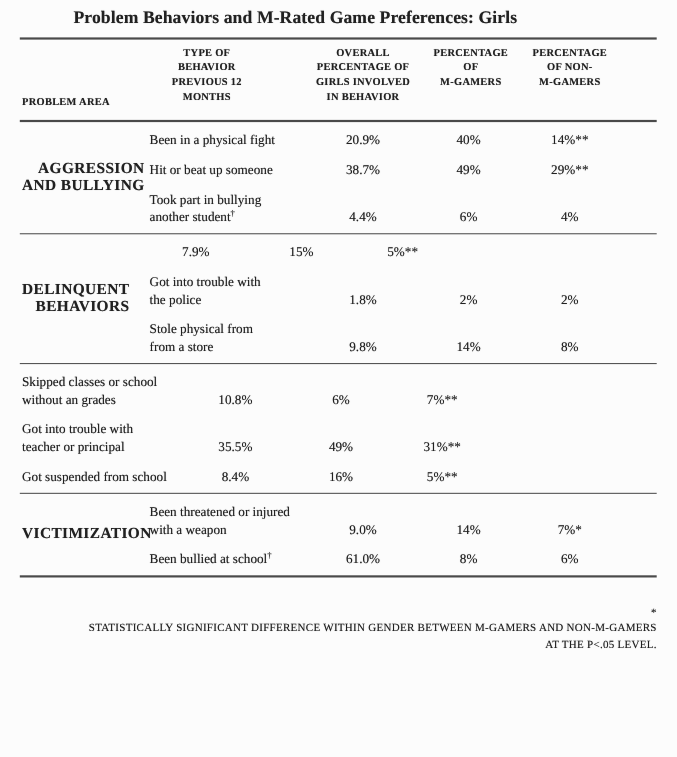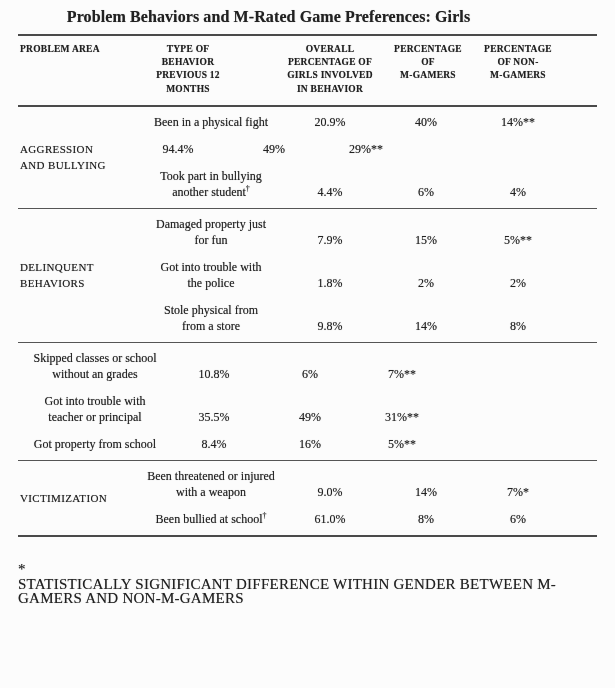--- a/index.html
+++ b/index.html
@@ -35,72 +35,73 @@
     padding: 7px 0 9px 0;
   }
   .hcell {
     font-size: 9.5px;
     font-weight: bold;
     letter-spacing: 0.25px;
     line-height: 13.2px;
     white-space: pre-line;
     text-align: center;
   }
-  .h1 { width: 116px; text-align: left; padding-left: 2px; }
+  .h1 { width: 116px; text-align: left; padding-left: 2px; margin-top: 44px; }
   .h2 { width: 108px; }
   .h3 { width: 96px; margin-left: 40px; }
   .h4 { width: 100px; }
   .h5 { width: 80px; }
   
   .section {
     display: flex;
     border-bottom: 1.5px solid #555;
   }
   .section:last-child { border-bottom: 2px solid #4a4a4a; }
   .area-cell {
     width: 116px;
     display: flex;
     align-items: center;
-    font-size: 11px;
-    font-weight: normal;
+    font-size: 14px;
+    font-weight: bold;
     letter-spacing: 0.35px;
     line-height: 16px;
     white-space: pre-line;
     padding-left: 2px;
+    text-align: right;
   }
   .rows { flex: 1; padding: 2px 0; }
   .row {
     display: flex;
     align-items: flex-end;
     padding: 5.5px 0;
   }
   .cell { font-size: 12px; line-height: 16px; }
   .behavior-cell {
     width: 152px;
     white-space: pre-line;
     padding-left: 2px;
-    text-align: center;
   }
   .behavior-cell sup {
     font-size: 8px;
     line-height: 0;
     vertical-align: 5px;
   }
   .val { text-align: center; }
   .val-overall { width: 88px; }
   .val-mgamers { width: 104px; }
   .val-nonmgamers { width: 80px; }
   
   .footnotes { margin-top: 11px; }
   .footnote {
-    font-size: 15px;
+    font-size: 10px;
     letter-spacing: 0.25px;
     line-height: 14.5px;
     margin-bottom: 6px;
     white-space: pre-line;
+    text-align: right;
   }
   .fn-marker { white-space: normal; }
   .footnote:nth-child(3) .fn-marker {
     font-size: 7.5px;
     vertical-align: 3px;
   }
 </style>
 </head>
 <body>
 
@@ -131,40 +132,39 @@
           <div class="area-cell">AGGRESSION
 AND BULLYING</div>
           <div class="rows">
             <div class="row">
               <div class="cell behavior-cell">Been in a physical fight</div>
               <div class="cell val val-overall">20.9%</div>
               <div class="cell val val-mgamers">40%</div>
               <div class="cell val val-nonmgamers">14%**</div>
             </div>
             <div class="row">
-              <div class="cell val val-overall">94.4%</div>
+              <div class="cell behavior-cell">Hit or beat up someone</div>
+              <div class="cell val val-overall">38.7%</div>
               <div class="cell val val-mgamers">49%</div>
               <div class="cell val val-nonmgamers">29%**</div>
             </div>
             <div class="row">
               <div class="cell behavior-cell">Took part in bullying
 another student<sup>†</sup></div>
               <div class="cell val val-overall">4.4%</div>
               <div class="cell val val-mgamers">6%</div>
               <div class="cell val val-nonmgamers">4%</div>
             </div>
           </div>
         </div>
         <div class="section">
           <div class="area-cell">DELINQUENT
 BEHAVIORS</div>
           <div class="rows">
             <div class="row">
-              <div class="cell behavior-cell">Damaged property just
-for fun</div>
               <div class="cell val val-overall">7.9%</div>
               <div class="cell val val-mgamers">15%</div>
               <div class="cell val val-nonmgamers">5%**</div>
             </div>
             <div class="row">
               <div class="cell behavior-cell">Got into trouble with
 the police</div>
               <div class="cell val val-overall">1.8%</div>
               <div class="cell val val-mgamers">2%</div>
               <div class="cell val val-nonmgamers">2%</div>
@@ -188,21 +188,21 @@
               <div class="cell val val-nonmgamers">7%**</div>
             </div>
             <div class="row">
               <div class="cell behavior-cell">Got into trouble with
 teacher or principal</div>
               <div class="cell val val-overall">35.5%</div>
               <div class="cell val val-mgamers">49%</div>
               <div class="cell val val-nonmgamers">31%**</div>
             </div>
             <div class="row">
-              <div class="cell behavior-cell">Got property from school</div>
+              <div class="cell behavior-cell">Got suspended from school</div>
               <div class="cell val val-overall">8.4%</div>
               <div class="cell val val-mgamers">16%</div>
               <div class="cell val val-nonmgamers">5%**</div>
             </div>
           </div>
         </div>
         <div class="section">
           <div class="area-cell">VICTIMIZATION</div>
           <div class="rows">
             <div class="row">

